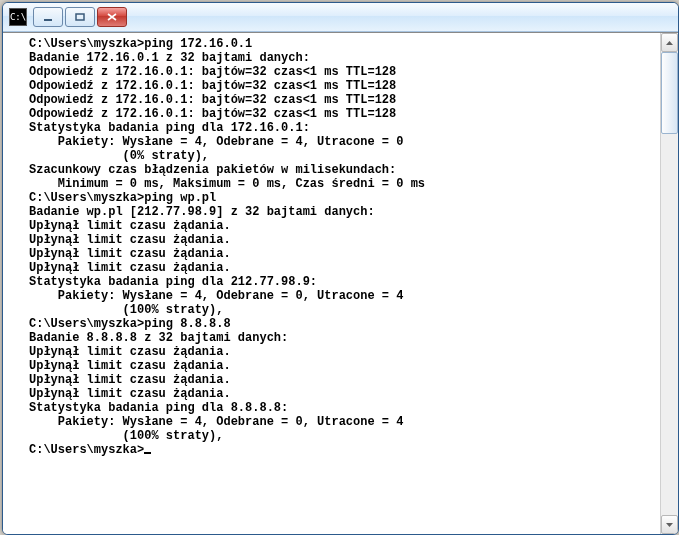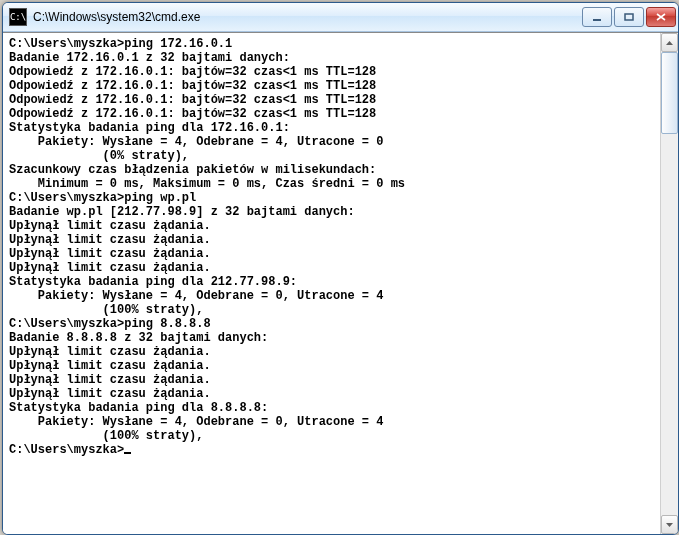--- a/index.html
+++ b/index.html
@@ -125,32 +125,31 @@
     border-radius: 2px;
     cursor: pointer;
   }
   .cursor {
     display: inline-block;
     width: 7px;
     height: 2px;
     background: #000;
     vertical-align: -1px;
   }
-  .line { display: block; }
+  .line { display: block; margin-left: 20px; }
 </style>
 </head>
 <body>
 
 <div class="window">
 
   <div class="titlebar">
     <div class="app-icon">
       <span>C:\</span>
     </div>
-    <div class="title-text">C:\Windows\system32\cmd.exe</div>
     <div class="win-btns">
       <div class="win-btn btn-min">
         <svg width="10" height="8">
             <rect x="1" y="6" width="8" height="2" fill="#3a5a7a"></rect>
           </svg>
       </div>
       <div class="win-btn btn-max">
         <svg width="10" height="8">
             <rect x="1" y="1" width="8" height="6" fill="none" stroke="#3a5a7a" stroke-width="1.5"></rect>
           </svg>

